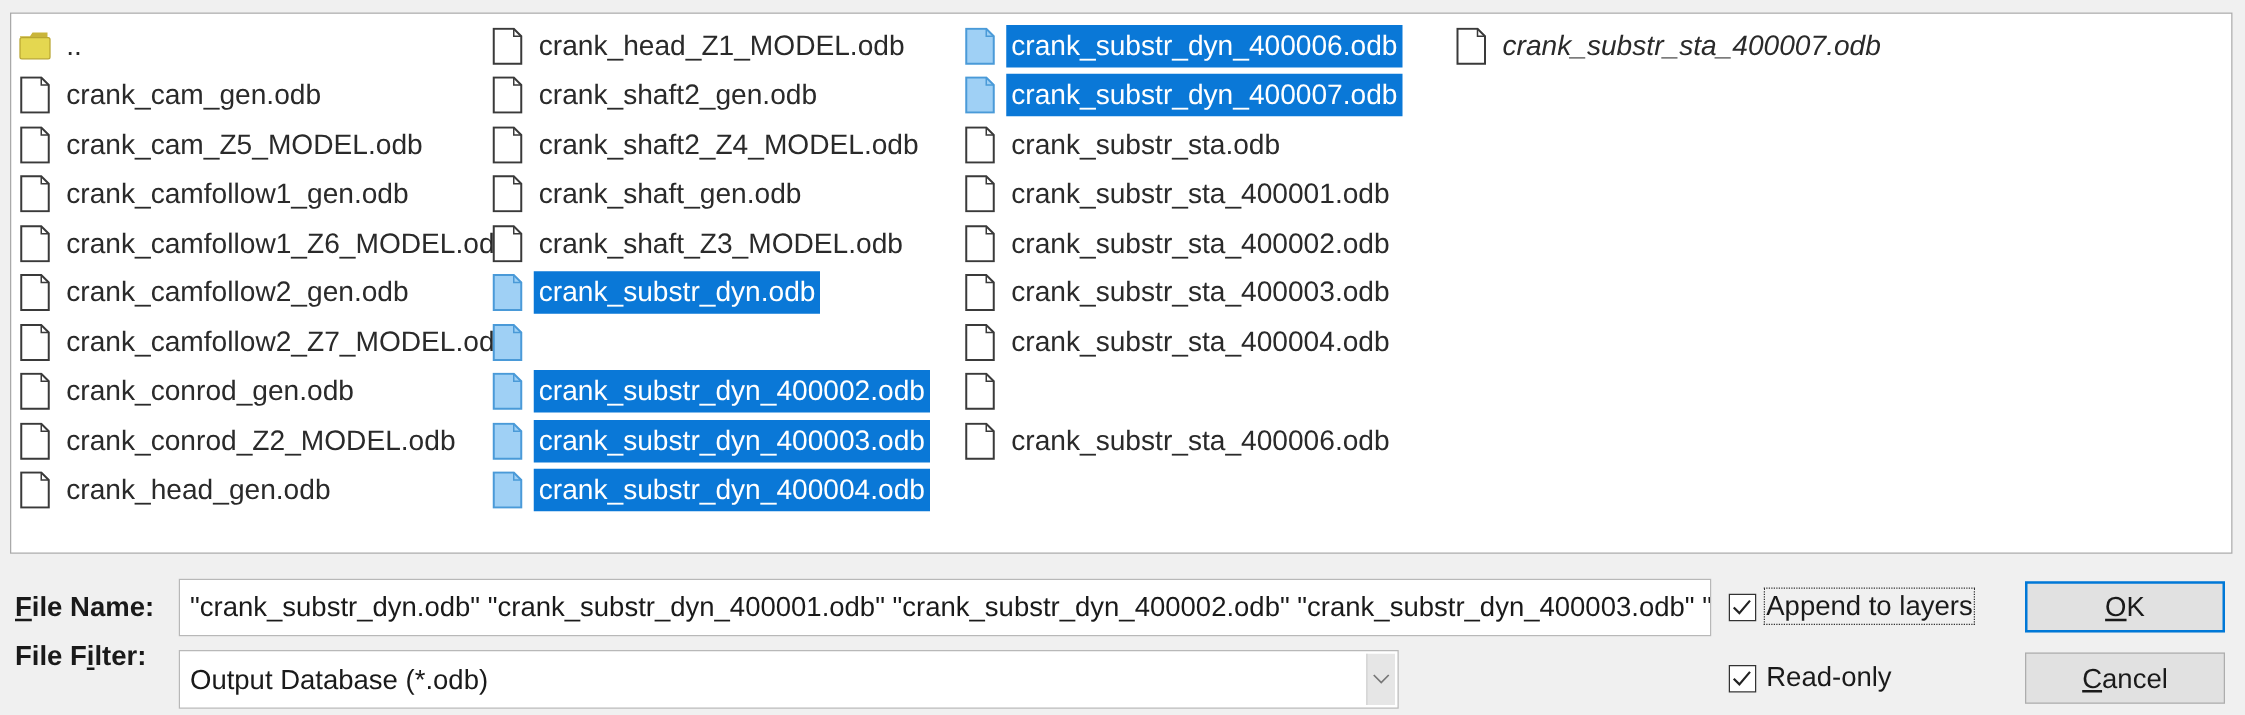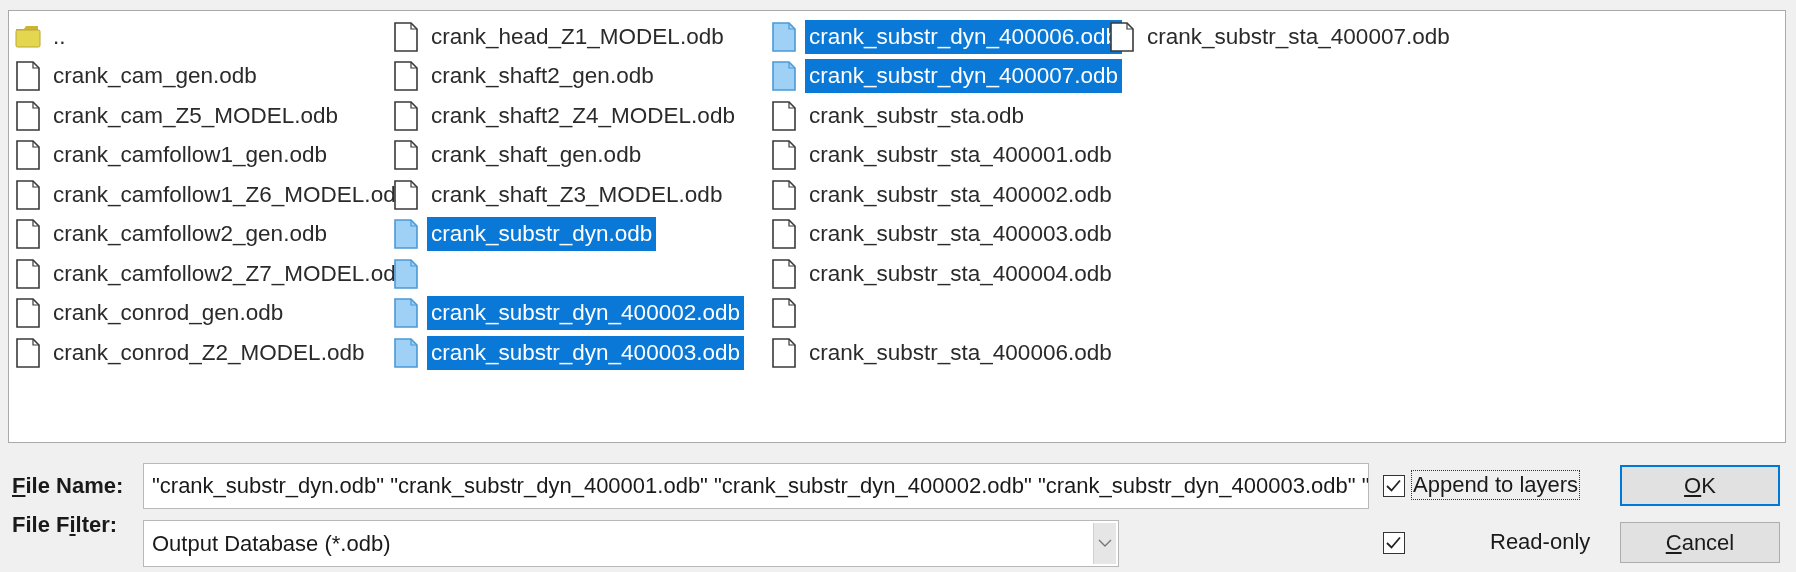--- a/index.html
+++ b/index.html
@@ -132,20 +132,29 @@
       </div>
       <div class="item">
         <span class="icon">
           <svg width="26" height="30" viewBox="0 0 26 30">
             <path d="M2 1 H18 L24 7 V29 H2 Z" fill="#ffffff" stroke="#3a3a3a" stroke-width="1.6"></path>
             <path d="M18 1 V7 H24" fill="none" stroke="#3a3a3a" stroke-width="1.2"></path>
           </svg>
         </span>
         <span class="label">crank_conrod_Z2_MODEL.odb</span>
       </div>
+      <div class="item">
+        <span class="icon">
+          <svg width="26" height="30" viewBox="0 0 26 30">
+            <path d="M2 1 H18 L24 7 V29 H2 Z" fill="#ffffff" stroke="#3a3a3a" stroke-width="1.6"></path>
+            <path d="M18 1 V7 H24" fill="none" stroke="#3a3a3a" stroke-width="1.2"></path>
+          </svg>
+        </span>
+        <span class="label">crank_head_gen.odb</span>
+      </div>
     </div>
   <div class="col" id="col1" style="left:380px;">
       <div class="item">
         <span class="icon">
           <svg width="26" height="30" viewBox="0 0 26 30">
             <path d="M2 1 H18 L24 7 V29 H2 Z" fill="#ffffff" stroke="#3a3a3a" stroke-width="1.6"></path>
             <path d="M18 1 V7 H24" fill="none" stroke="#3a3a3a" stroke-width="1.2"></path>
           </svg>
         </span>
         <span class="label">crank_head_Z1_MODEL.odb</span>
@@ -214,20 +223,29 @@
       </div>
       <div class="item selected">
         <span class="icon">
           <svg width="26" height="30" viewBox="0 0 26 30">
             <path d="M2 1 H18 L24 7 V29 H2 Z" fill="#9fd0f5" stroke="#4a9ad8" stroke-width="1.6"></path>
             <path d="M18 1 V7 H24" fill="none" stroke="#4a9ad8" stroke-width="1.2"></path>
           </svg>
         </span>
         <span class="label">crank_substr_dyn_400003.odb</span>
       </div>
+      <div class="item selected">
+        <span class="icon">
+          <svg width="26" height="30" viewBox="0 0 26 30">
+            <path d="M2 1 H18 L24 7 V29 H2 Z" fill="#9fd0f5" stroke="#4a9ad8" stroke-width="1.6"></path>
+            <path d="M18 1 V7 H24" fill="none" stroke="#4a9ad8" stroke-width="1.2"></path>
+          </svg>
+        </span>
+        <span class="label">crank_substr_dyn_400004.odb</span>
+      </div>
     </div>
   <div class="col" id="col2" style="left:758px;">
       <div class="item selected">
         <span class="icon">
           <svg width="26" height="30" viewBox="0 0 26 30">
             <path d="M2 1 H18 L24 7 V29 H2 Z" fill="#9fd0f5" stroke="#4a9ad8" stroke-width="1.6"></path>
             <path d="M18 1 V7 H24" fill="none" stroke="#4a9ad8" stroke-width="1.2"></path>
           </svg>
         </span>
         <span class="label">crank_substr_dyn_400006.odb</span>
@@ -297,21 +315,21 @@
       <div class="item">
         <span class="icon">
           <svg width="26" height="30" viewBox="0 0 26 30">
             <path d="M2 1 H18 L24 7 V29 H2 Z" fill="#ffffff" stroke="#3a3a3a" stroke-width="1.6"></path>
             <path d="M18 1 V7 H24" fill="none" stroke="#3a3a3a" stroke-width="1.2"></path>
           </svg>
         </span>
         <span class="label">crank_substr_sta_400006.odb</span>
       </div>
     </div>
-  <div class="col" id="col3" style="left:1096px;">
+  <div class="col" id="col3" style="left:1151px;font-style:italic;">
       <div class="item">
         <span class="icon">
           <svg width="26" height="30" viewBox="0 0 26 30">
             <path d="M2 1 H18 L24 7 V29 H2 Z" fill="#ffffff" stroke="#3a3a3a" stroke-width="1.6"></path>
             <path d="M18 1 V7 H24" fill="none" stroke="#3a3a3a" stroke-width="1.2"></path>
           </svg>
         </span>
         <span class="label">crank_substr_sta_400007.odb</span>
       </div>
     </div>
@@ -340,18 +358,18 @@
         <path d="M1 1 L7 7 L13 1" fill="none" stroke="#777" stroke-width="1.4"></path>
       </svg>
   </div>
 </div>
 
 <div class="check" style="left:1383px; top:532px;">
   <svg width="17" height="17" viewBox="0 0 17 17">
       <path d="M2 9 L6.5 13.5 L15 3.5" fill="none" stroke="#222" stroke-width="1.8"></path>
     </svg>
 </div>
-<div class="check-label" style="left:1490px; top:529px;">Read-only</div>
+<div class="check-label" style="left:1413px; top:529px;">Read-only</div>
 
 <div class="btn" style="top:522px;">
     <span class="u">C</span>
     <span>ancel</span>
   </div>
 
 </body></html>

